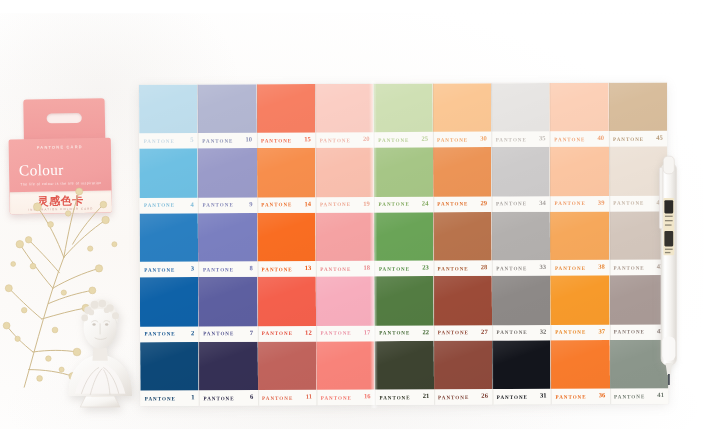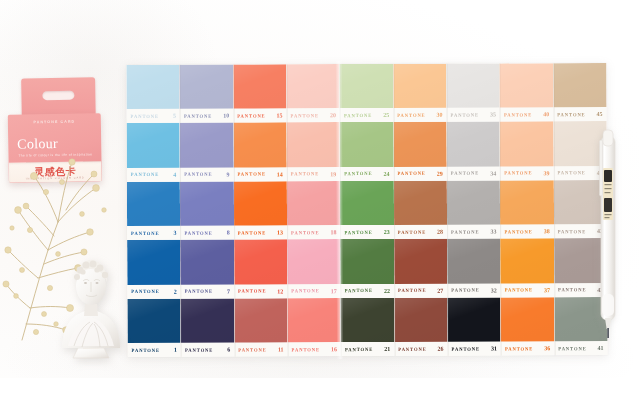--- a/index.html
+++ b/index.html
@@ -11,20 +11,21 @@
   body {
     font-family: "Liberation Sans", sans-serif;
   }
 
   #scene {
     position: relative;
     width: 640px;
     height: 378px;
     overflow: hidden;
     background: #fdfdfc;
+    margin-top: 12px;
   }
 
   
   .bg-base {
     position: absolute;
     inset: 0;
     background:
       radial-gradient(120% 90% at 18% 55%, #fbf8f5 0%, #fdfcfb 42%, #ffffff 72%),
       linear-gradient(180deg, #ffffff 0%, #fcfcfb 100%);
   }

